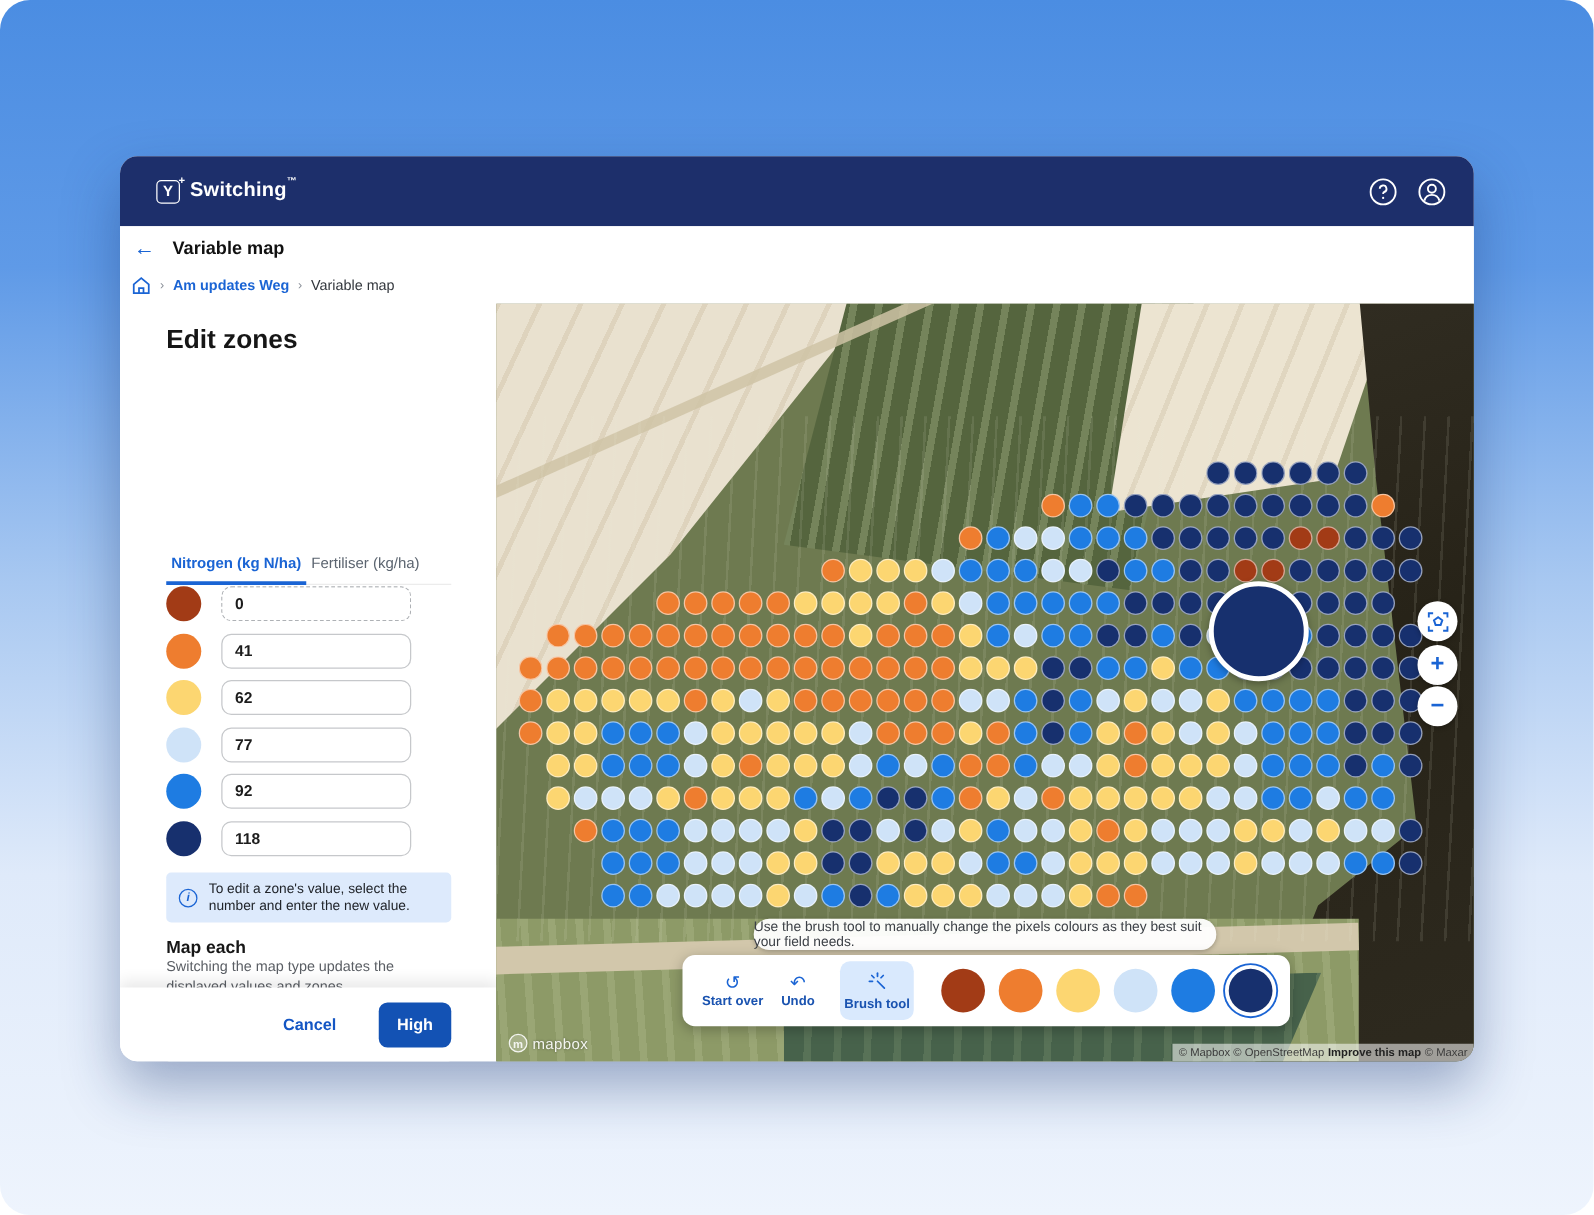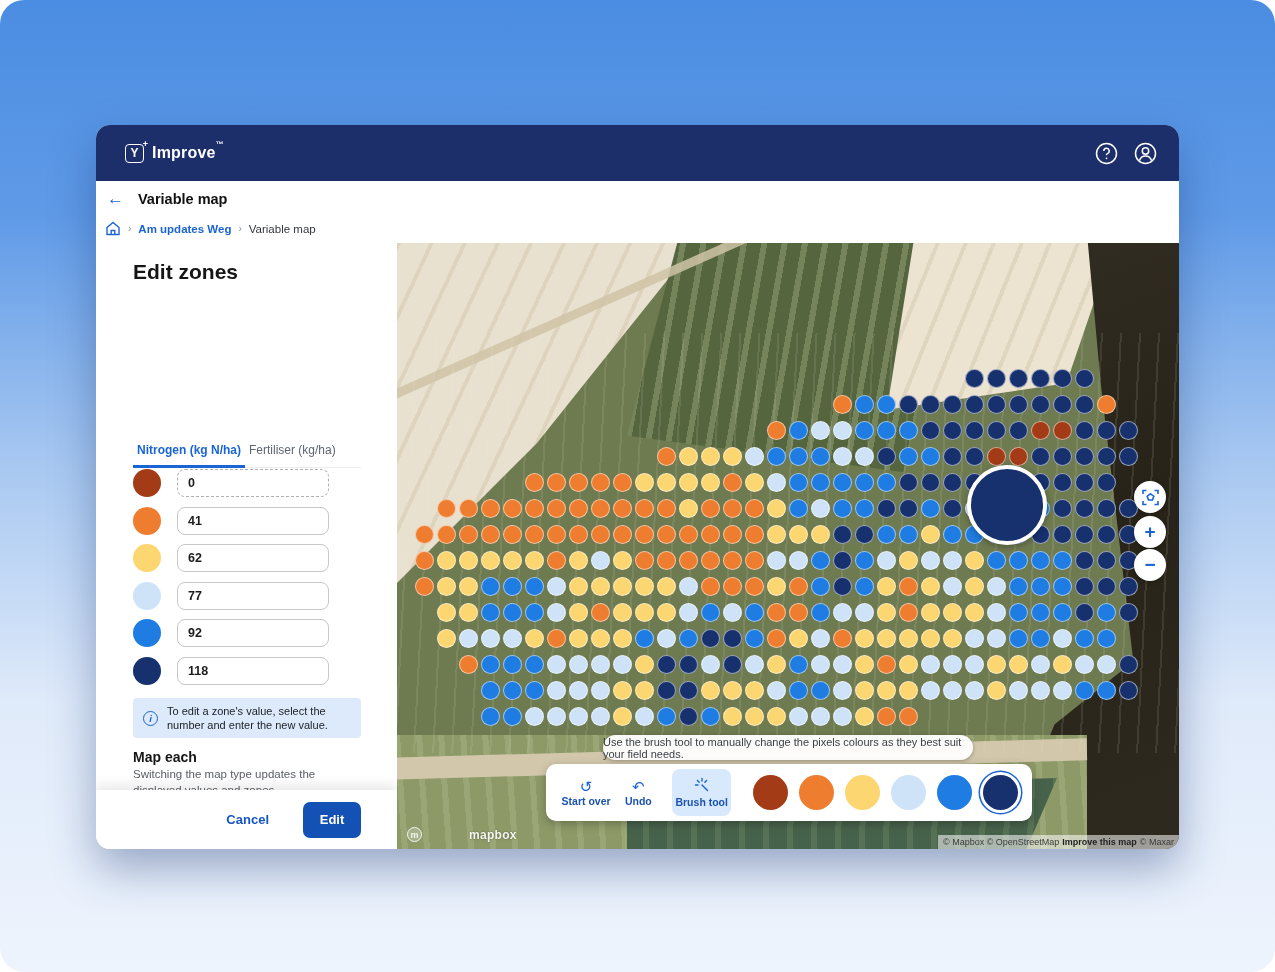--- a/index.html
+++ b/index.html
@@ -100,38 +100,38 @@
   .map-ctrl { position:absolute; left:737px; width:32px; height:32px; background:#fff; border-radius:50%;
     box-shadow:0 1px 4px rgba(0,0,0,.3); display:flex; align-items:center; justify-content:center;
     color:#1a64d4; cursor:pointer; }
   .map-ctrl.plusbtn { font-size:19px; font-weight:bold; }
   .map-ctrl.minusbtn { font-size:19px; font-weight:bold; }
 
   .mapbox-logo { position:absolute; left:10px; top:584px; display:flex; align-items:center; gap:4px;
     color:#fff; opacity:.9; }
   .mb-circle { width:15px; height:15px; border-radius:50%; background:rgba(255,255,255,.25); border:1.5px solid #fff;
     color:#fff; font-size:9px; font-weight:bold; display:flex; align-items:center; justify-content:center; }
-  .mb-text { font-size:12px; font-weight:bold; letter-spacing:.3px; text-shadow:0 0 2px rgba(0,0,0,.5);margin-left:43px; }
+  .mb-text { font-size:12px; font-weight:normal; letter-spacing:.3px; text-shadow:0 0 2px rgba(0,0,0,.5); }
   .attribution { position:absolute; right:0; top:592px; height:14px; background:rgba(255,255,255,.55);
     font-size:9px; color:#3b3b3b; display:flex; align-items:center; gap:3px; padding:0 5px; }
   .attribution .improve { font-weight:bold; color:#222; cursor:pointer; }
 </style>
 </head>
 <body>
 
 <div id="canvas">
 <div id="window">
 
   <div id="appbar">
     <div class="logo">
       <span class="logo-box">
             <span>Y</span>
             <span class="plus">+</span>
           </span>
-      <span class="logo-text"><span>Improve</span><span class="logo-tm">™</span></span>
+      <span class="logo-text"><span>Switching</span><span class="logo-tm">™</span></span>
     </div>
     <div id="appbar-right">
       <div class="bar-icon">
         <svg width="23" height="23" viewBox="0 0 23 23" fill="none" stroke="#fff" stroke-width="1.5">
           <circle cx="11.5" cy="11.5" r="10"></circle>
               <path d="M8.8 9 a2.7 2.7 0 1 1 3.6 2.6 c-.8.3-.9.9-.9 1.6"></path>
               <circle cx="11.5" cy="16.3" r="0.9" fill="#fff" stroke="none"></circle>
         </svg>
       </div>
       <div class="bar-icon">
@@ -201,21 +201,21 @@
           <div class="mt-card" style="top: 0px;">
             <div class="radio on"></div>
             <div>
               <div class="mt-label">High precision</div>
               <div class="mt-desc">For <b>automatic</b> variable-rate application</div>
             </div>
           </div>
         </div>
     <div id="sb-footer">
       <span class="cancel-link">Cancel</span>
-      <button class="save-btn">Edit</button>
+      <button class="save-btn">High</button>
     </div>
   </div>
 
   <div id="map">
 
     <div class="shape" style="left:-20px;top:-20px;width:420px;height:380px;background:repeating-linear-gradient(115deg,#e9e1cf 0 26px,#ded3bd 26px 30px);clip-path:polygon(0 0,80% 0,38% 58%,0 100%)"></div>
     <div class="shape" style="left:230px;top:-10px;width:330px;height:260px;background:repeating-linear-gradient(100deg,#55653e 0 14px,#75845b 14px 20px);clip-path:polygon(16% 0,100% 0,84% 92%,0 78%)"></div>
     <div class="shape" style="left:490px;top:-8px;width:230px;height:190px;background:repeating-linear-gradient(112deg,#ece4d1 0 22px,#e0d6c0 22px 26px);clip-path:polygon(12% 0,100% 0,78% 78%,0 92%)"></div>
     <div class="shape" style="left:560px;top:-10px;width:232px;height:630px;background:linear-gradient(160deg,#322e23 0%,#272318 45%,#2e2a1f 100%);clip-path:polygon(56% 0,100% 0,100% 100%,18% 100%,42% 78%,76% 68%,62% 24%)"></div>
     <div class="shape" style="left:-10px;top:150px;width:560px;height:260px;background:transparent;border-top:9px solid #cfc3a6;transform:rotate(-24deg);transform-origin:left top;opacity:.85"></div>

